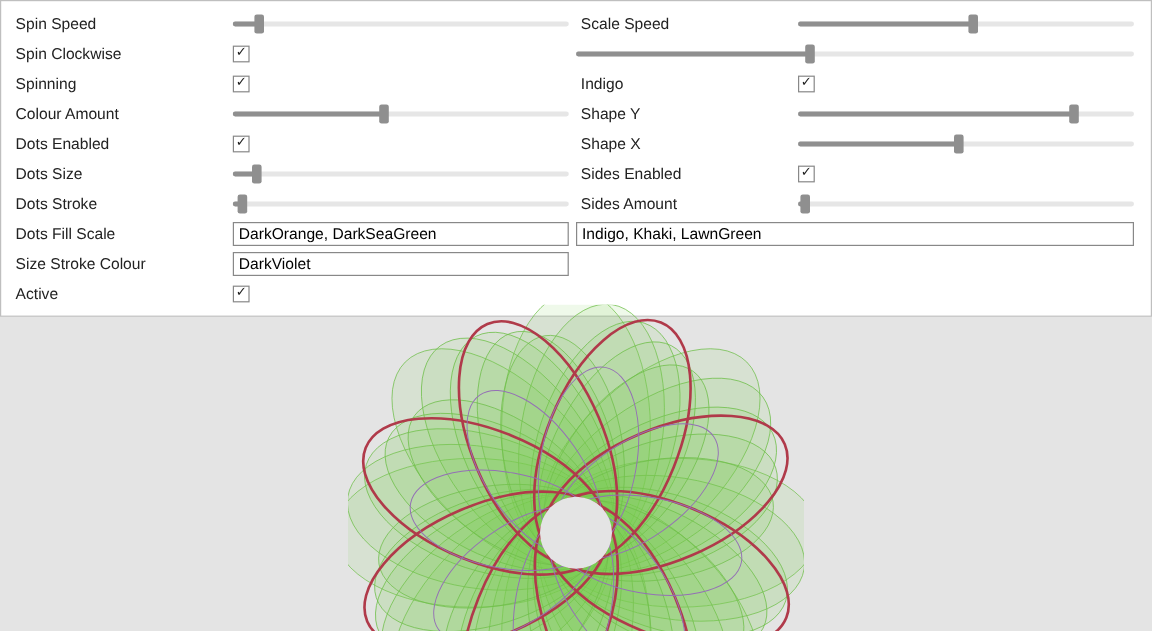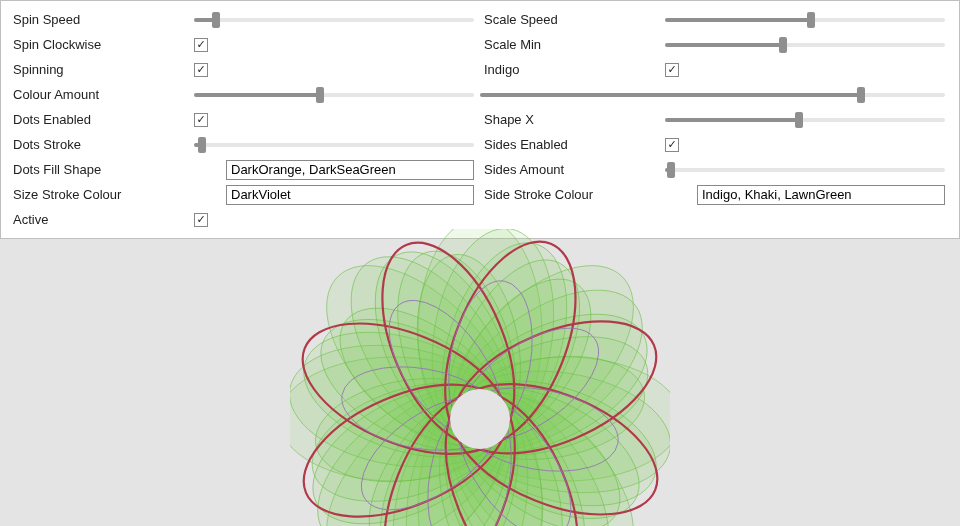--- a/index.html
+++ b/index.html
@@ -86,21 +86,20 @@
     cursor: pointer;
   }
   
   .txt {
     width: 100%;
     border: 1px solid #888;
     padding: 2px 4px;
     font-family: inherit;
     font-size: 13px;
     height: 20px;
-    margin-left: 32px;
   }
   .canvas-area {
     position: relative;
     width: 960px;
     height: 270px;
     overflow: visible;
   }
   .canvas-area svg {
     position: absolute;
     left: 50%;
@@ -147,32 +146,43 @@
           </div>
         </div>
       </div>
       <div class="row">
         <div class="label">Dots Enabled</div>
         <div class="ctl">
           <span class="chk">✓</span>
         </div>
       </div>
       <div class="row">
+        <div class="label">Dots Size</div>
+        <div class="ctl">
+          <div class="slider">
+            <div class="track">
+              <div class="fill" style="width:7%"></div>
+              <div class="thumb" style="left:7%"></div>
+            </div>
+          </div>
+        </div>
+      </div>
+      <div class="row">
         <div class="label">Dots Stroke</div>
         <div class="ctl">
           <div class="slider">
             <div class="track">
               <div class="fill" style="width:3%"></div>
               <div class="thumb" style="left:3%"></div>
             </div>
           </div>
         </div>
       </div>
       <div class="row">
-        <div class="label">Dots Fill Shape</div>
+        <div class="label">Dots Fill Scale</div>
         <div class="ctl">
           <input class="txt" value="DarkOrange, DarkSeaGreen" style="">
         </div>
       </div>
       <div class="row">
         <div class="label">Size Stroke Colour</div>
         <div class="ctl">
           <input class="txt" value="DarkViolet" style="">
         </div>
       </div>
@@ -189,37 +199,37 @@
         <div class="ctl">
           <div class="slider">
             <div class="track">
               <div class="fill" style="width:52%"></div>
               <div class="thumb" style="left:52%"></div>
             </div>
           </div>
         </div>
       </div>
       <div class="row">
-        <div class="label">Scale Min</div>
         <div class="ctl">
           <div class="slider">
             <div class="track">
               <div class="fill" style="width:42%"></div>
               <div class="thumb" style="left:42%"></div>
             </div>
           </div>
         </div>
       </div>
       <div class="row">
         <div class="label">Indigo</div>
         <div class="ctl">
           <span class="chk">✓</span>
         </div>
       </div>
       <div class="row">
+        <div class="label">Shape Y</div>
         <div class="ctl">
           <div class="slider">
             <div class="track">
               <div class="fill" style="width:82%"></div>
               <div class="thumb" style="left:82%"></div>
             </div>
           </div>
         </div>
       </div>
       <div class="row">
@@ -244,21 +254,20 @@
         <div class="ctl">
           <div class="slider">
             <div class="track">
               <div class="fill" style="width:2%"></div>
               <div class="thumb" style="left:2%"></div>
             </div>
           </div>
         </div>
       </div>
       <div class="row">
-        <div class="label">Side Stroke Colour</div>
         <div class="ctl">
           <input class="txt" value="Indigo, Khaki, LawnGreen" style="">
         </div>
       </div>
     </div>
 </div>
 
 <div class="canvas-area">
   <svg width="380" height="380" viewBox="-190 -190 380 380">
     <g id="flower">

